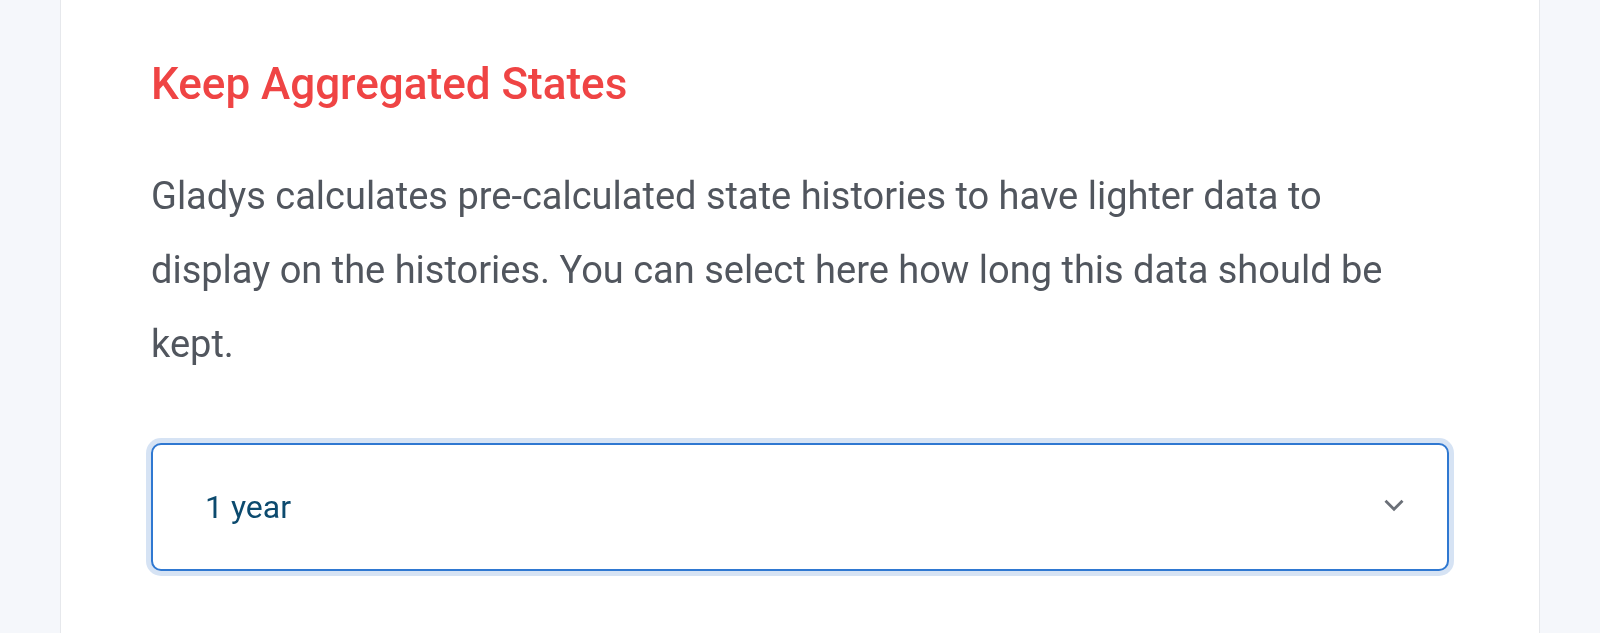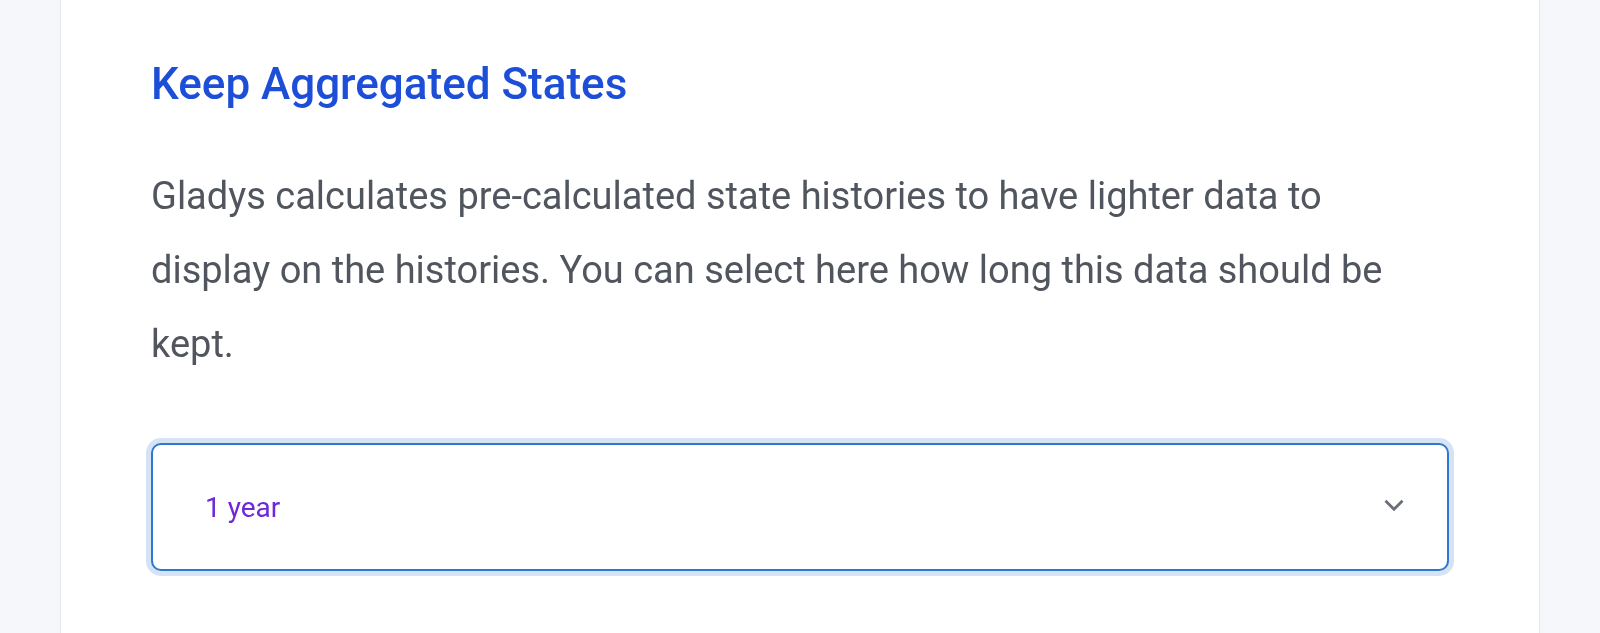--- a/index.html
+++ b/index.html
@@ -22,21 +22,21 @@
     .card {
       background: #ffffff;
       border-left: 1px solid #e6e8ec;
       border-right: 1px solid #e6e8ec;
       height: 100%;
       padding: 58px 90px 0 90px;
     }
     .section-title {
       font-size: 44px;
       font-weight: 500;
-      color: #1d4ed8;
+      color: #ef4444;
       margin-bottom: 48px;
       line-height: 1.2;
     }
     .section-description {
       font-size: 38px;
       font-weight: 400;
       color: #51565e;
       line-height: 1.95;
       margin-bottom: 62px;
     }
@@ -57,22 +57,22 @@
       font-family: inherit;
       appearance: none;
       -webkit-appearance: none;
       -moz-appearance: none;
       cursor: pointer;
       outline: none;
       display: flex;
       align-items: center;
     }
     .select-value {
-      font-size: 28px;
-      color: #6d28d9;
+      font-size: 32px;
+      color: #0c4a6e;
     }
     .chevron {
       position: absolute;
       right: 38px;
       top: 50%;
       transform: translateY(-50%);
       pointer-events: none;
     }
     .chevron svg {
       width: 34px;

